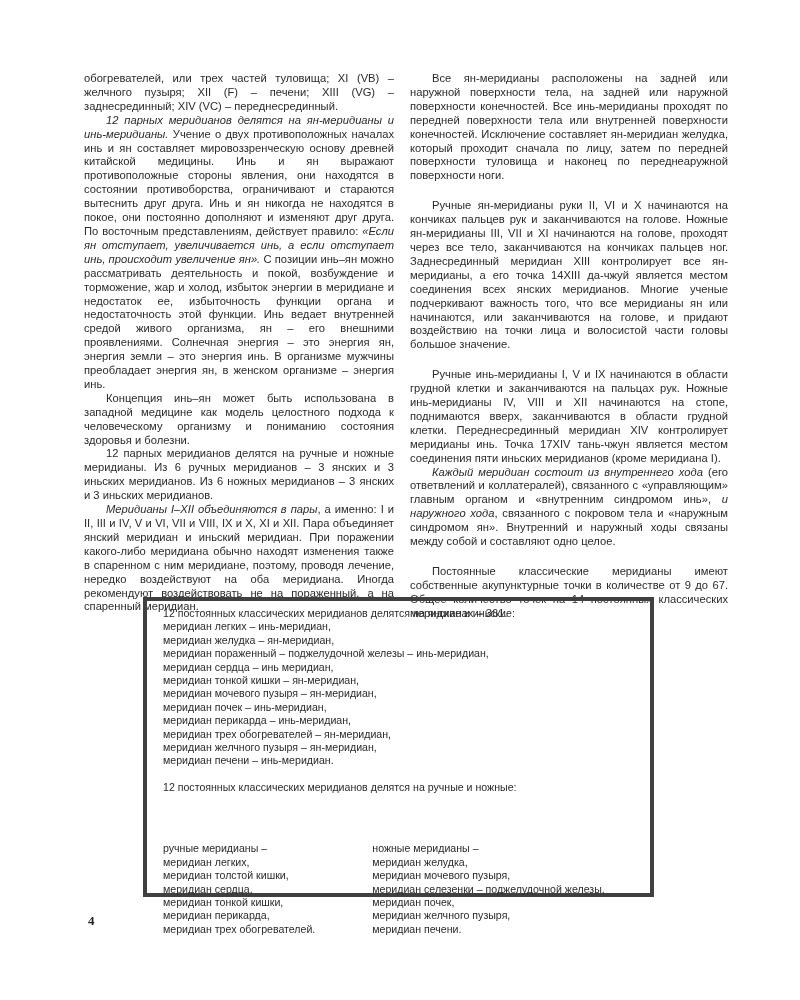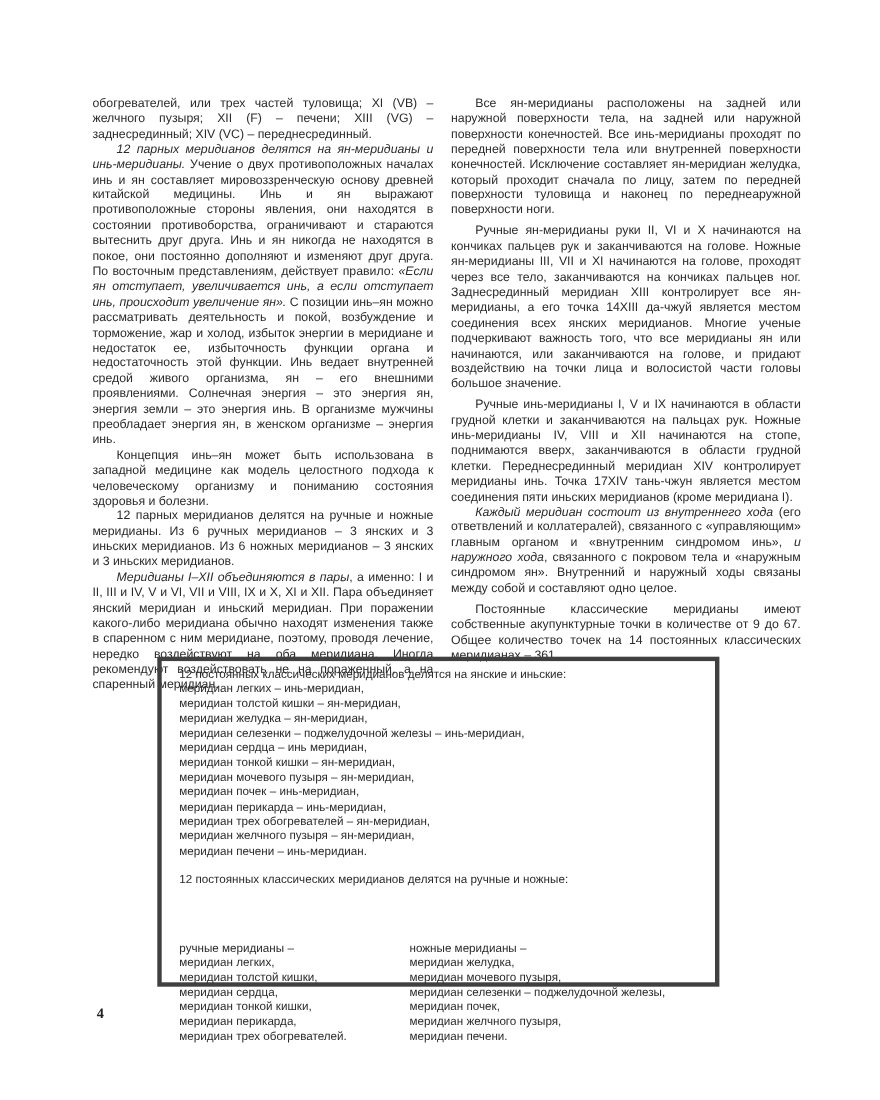--- a/index.html
+++ b/index.html
@@ -1,23 +1,23 @@
 <!DOCTYPE html>
 <html><head>
 <meta charset="utf-8">
 <style>
   html, body { margin:0; padding:0; background:#ffffff; }
   body { width:800px; height:1000px; position:relative; overflow:hidden; font-family:"Liberation Sans", sans-serif; color:#2a2a2a; }
-  .col { position:absolute; top:88px; font-size:11.2px; line-height:13.9px; text-align:justify; }
+  .col { position:absolute; top:72px; font-size:11.2px; line-height:13.9px; text-align:justify; }
   .col-left { left:84px; width:310px; }
   .col-right { left:410px; width:318px; }
   .col p { margin:0; text-indent:0; }
   .col p.ind { text-indent:22px; }
   .col p.cont { text-indent:0; }
-  .col p.gap { margin-top:5px; }
+  .col p.gap { margin-top:16px; }
   em { }
   .box { position:absolute; left:143px; top:597px; width:511px; height:300px; border:4px solid #404040; box-sizing:border-box; padding:6px 0 0 16px; font-size:10.6px; line-height:13.4px; }
   .box .line { white-space:nowrap; }
   .box .spacer { height:13px; }
   .box .two-col { display:flex;margin-top:48px; }
   .box .two-col .c1 { width:211px; }
   .box .two-col .c2 { width:280px; }
   .page-num { position:absolute; left:88px; top:913px; font-family:"Liberation Serif", serif; font-weight:bold; font-size:13px; color:#222; }
 </style>
 </head>
@@ -36,23 +36,22 @@
   <p class="ind gap">Ручные ян-меридианы руки II, VI и X начинаются на кончиках пальцев рук и заканчиваются на голове. Ножные ян-меридианы III, VII и XI начинаются на голове, проходят через все тело, заканчиваются на кончиках пальцев ног. Заднесрединный меридиан XIII контролирует все ян-меридианы, а его точка 14XIII да-чжуй является местом соединения всех янских меридианов. Многие ученые подчеркивают важность того, что все меридианы ян или начинаются, или заканчиваются на голове, и придают воздействию на точки лица и волосистой части головы большое значение.</p>
   <p class="ind gap">Ручные инь-меридианы I, V и IX начинаются в области грудной клетки и заканчиваются на пальцах рук. Ножные инь-меридианы IV, VIII и XII начинаются на стопе, поднимаются вверх, заканчиваются в области грудной клетки. Переднесрединный меридиан XIV контролирует меридианы инь. Точка 17XIV тань-чжун является местом соединения пяти иньских меридианов (кроме меридиана I).</p>
   <p class="ind"><em>Каждый меридиан состоит из внутреннего хода</em><span> (его ответвлений и коллатералей), связанного с «управляющим» главным органом и «внутренним синдромом инь», </span><em>и наружного хода</em><span>, связанного с покровом тела и «наружным синдромом ян». Внутренний и наружный ходы связаны между собой и составляют одно целое.</span></p>
   <p class="ind gap">Постоянные классические меридианы имеют собственные акупунктурные точки в количестве от 9 до 67. Общее количество точек на 14 постоянных классических меридианах – 361.</p>
 </div>
 
 <div class="box">
   <div class="line">12 постоянных классических меридианов делятся на янские и иньские:</div>
   <div>
     <div class="line">меридиан легких – инь-меридиан,</div>
-    <div class="line">меридиан толстой кишки – ян-меридиан,</div>
     <div class="line">меридиан желудка – ян-меридиан,</div>
-    <div class="line">меридиан селезенки – поджелудочной железы – инь-меридиан,</div>
+    <div class="line">меридиан пораженный – поджелудочной железы – инь-меридиан,</div>
     <div class="line">меридиан сердца – инь меридиан,</div>
     <div class="line">меридиан тонкой кишки – ян-меридиан,</div>
     <div class="line">меридиан мочевого пузыря – ян-меридиан,</div>
     <div class="line">меридиан почек – инь-меридиан,</div>
     <div class="line">меридиан перикарда – инь-меридиан,</div>
     <div class="line">меридиан трех обогревателей – ян-меридиан,</div>
     <div class="line">меридиан желчного пузыря – ян-меридиан,</div>
     <div class="line">меридиан печени – инь-меридиан.</div>
   </div>
   <div class="spacer"></div>

